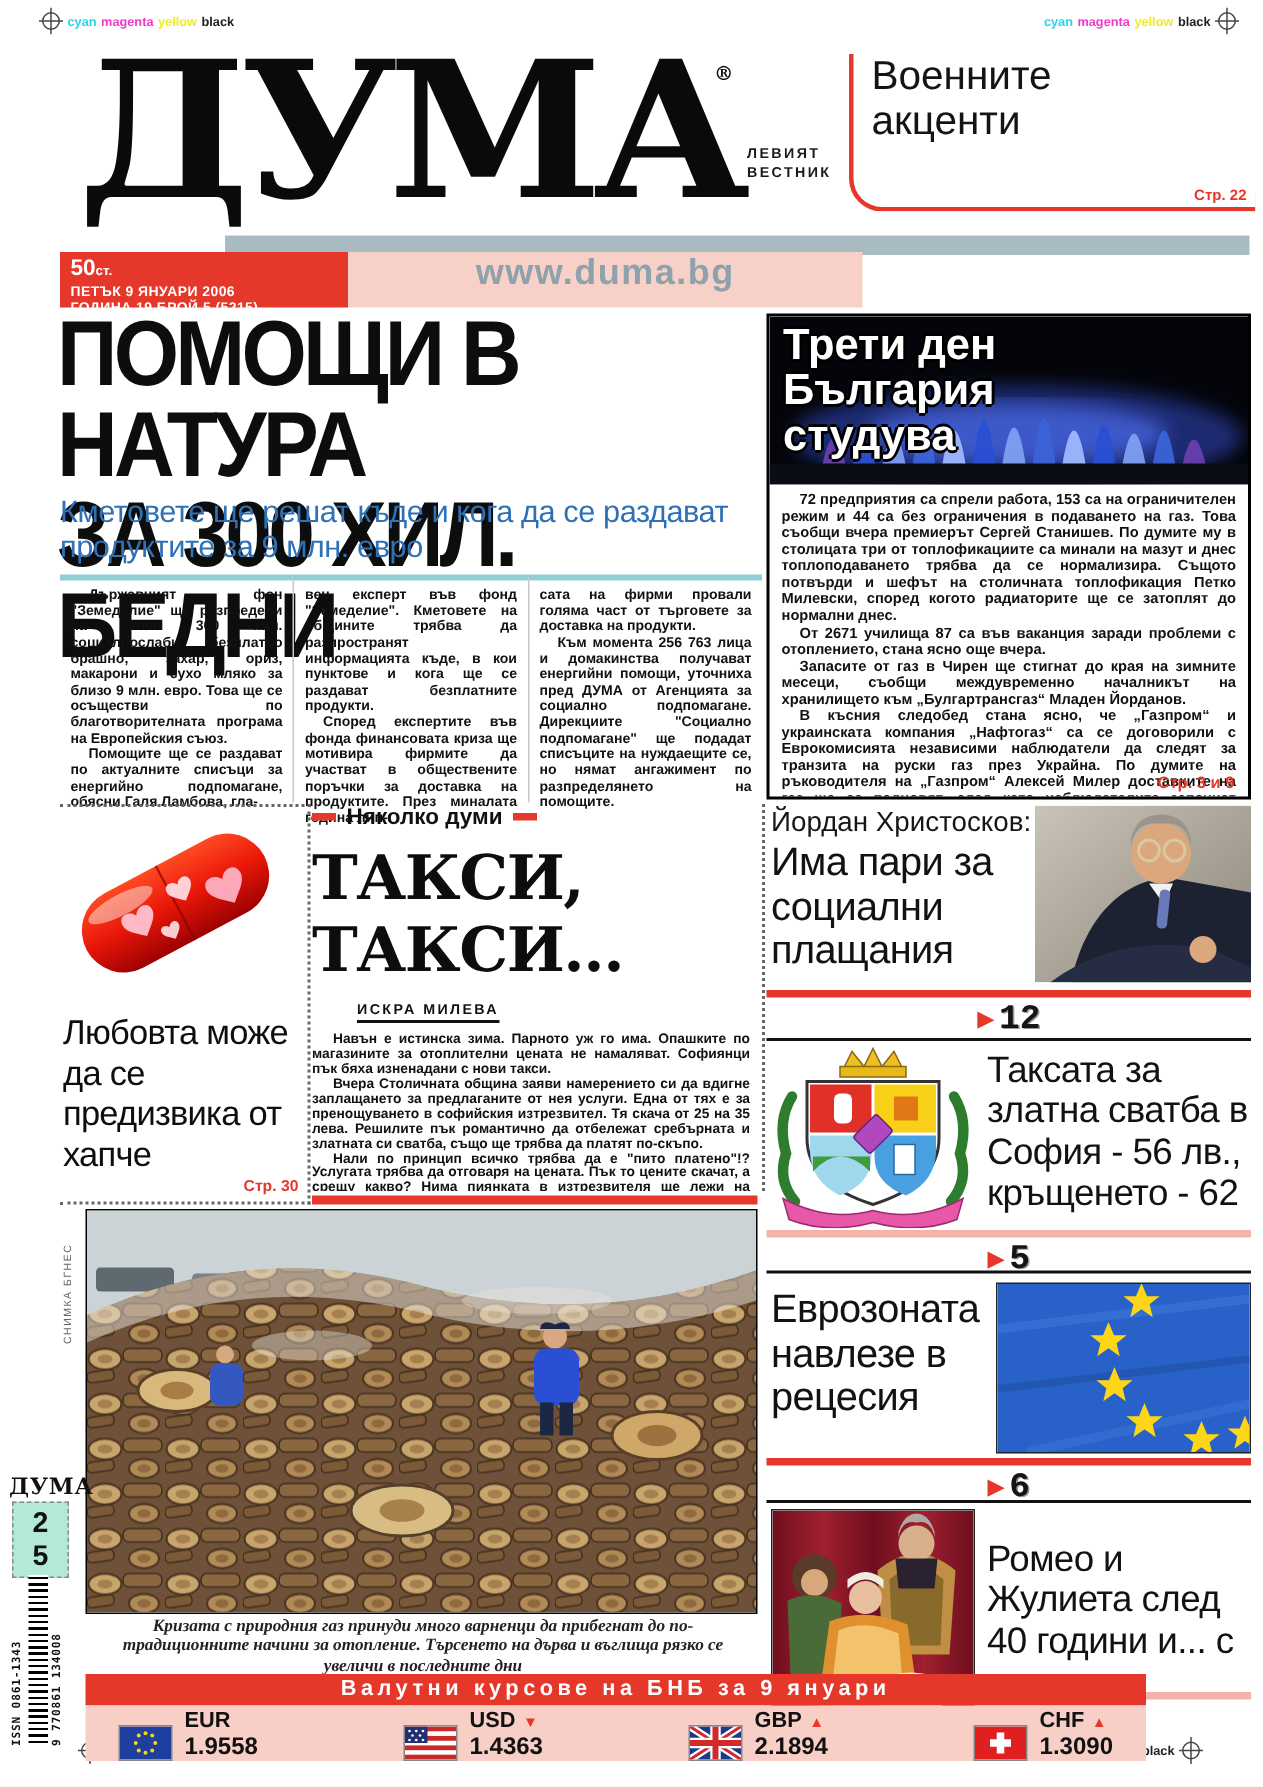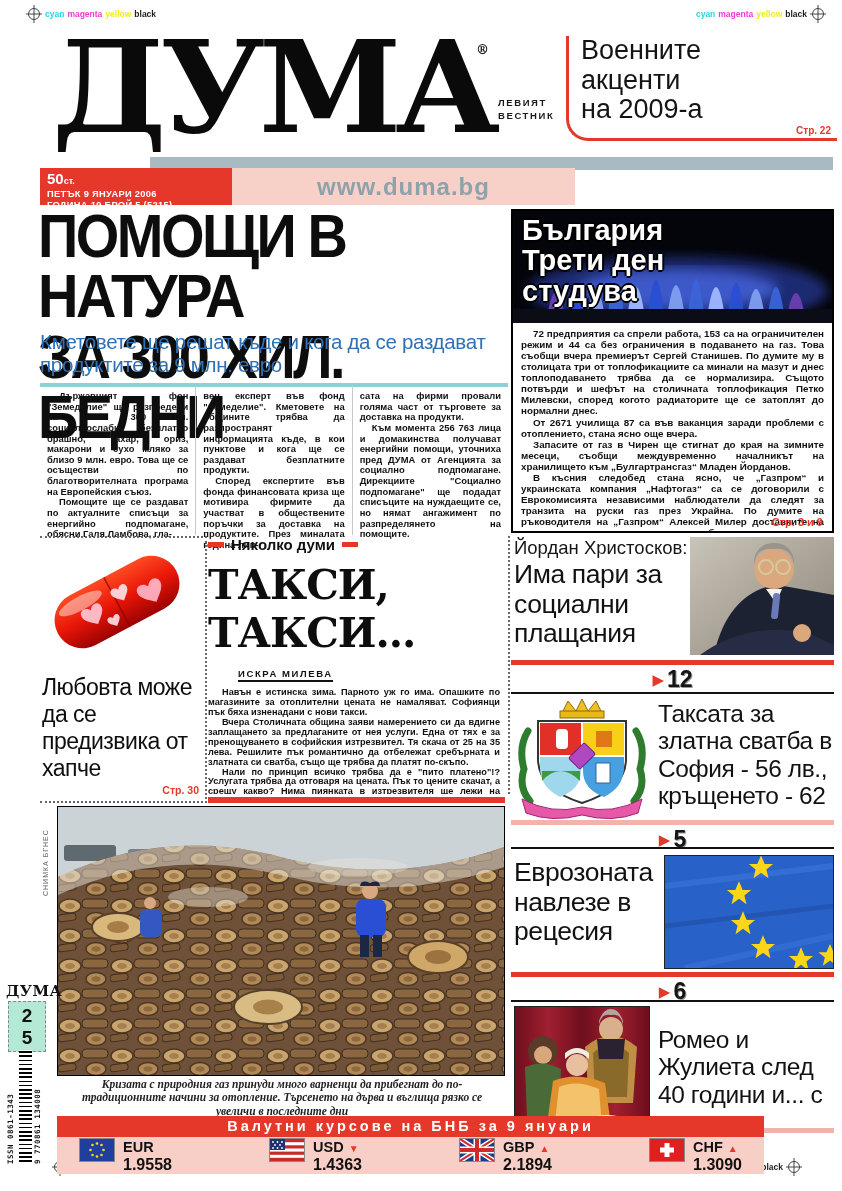--- a/index.html
+++ b/index.html
@@ -20,21 +20,21 @@
   .tagline{font-size:9.5px;font-weight:bold;letter-spacing:1.6px;line-height:1.35;color:#1a1a1a;}
   .teaser{border-left:3px solid #e6372b;border-bottom:3px solid #e6372b;border-bottom-left-radius:22px;
           padding:0 0 6px 12px;font-size:27px;line-height:1.1;color:#141414;}
   .teaser .pg{position:absolute;right:6px;bottom:2px;color:#e6372b;font-size:10px;font-weight:bold;}
   .graybar{background:#a9bbc2;}
 
   .pricebox{background:#e6372b;color:#fff;padding:2px 7px;line-height:1.18;}
   .pricebox .big{font-size:15px;font-weight:bold;}
   .pricebox .unit{font-size:9px;font-weight:bold;}
   .pricebox .ln{font-size:9.3px;font-weight:bold;letter-spacing:.3px;}
-  .wwwbox{background:#f7d0c8;display:flex;align-items:center;justify-content:center;}
+  .wwwbox{background:#f7d0c8;display:flex;justify-content:center;}
   .wwwbox span{color:#8ea2ab;font-size:24px;font-weight:bold;letter-spacing:1px;}
 
   
   .headline{font-size:56px;font-weight:bold;letter-spacing:-2.5px;line-height:.98;
             transform:scale(1,1.1);transform-origin:top left;color:#0d0d0d;}
   .subhead{font-size:20.5px;line-height:1.12;color:#2e71b6;letter-spacing:-.3px;}
   .cols{display:flex;}
   .col{flex:1;border-top:4px solid #8fd0d8;padding:4px 7px 0 7px;
        font-size:9.4px;font-weight:bold;line-height:1.13;text-align:justify;}
   .col + .col{border-left:1px solid #c9c9c9;}
@@ -74,32 +74,32 @@
            line-height:1.16;text-align:center;color:#222;}
 
   
   .kicker{font-size:18.5px;color:#161616;}
   .sbtitle{font-size:25px;line-height:1.12;letter-spacing:-.4px;color:#121212;}
   .sbtitle.sm{font-size:24.5px;}
   .sbbar-red{background:#e6372b;}
   .sbbar-pink{background:#f2b3aa;}
   .sbpage{display:flex;align-items:center;justify-content:center;gap:3px;}
   .sbpage .tri{color:#e6372b;font-size:15px;line-height:1;}
-  .sbpage .num{font-family:Liberation Sans, sans-serif;font-weight:bold;font-size:23px;color:#151515;
+  .sbpage .num{font-family:Liberation Mono, monospace;font-weight:bold;font-size:23px;color:#151515;
                text-shadow:1px 1px 0 #999;}
   .sbdiv{background:#111;}
   .sbimg{overflow:hidden;}
   .sbimg svg{display:block;}
 
   
   .fxhead{background:#e6372b;color:#fff;font-weight:bold;font-size:14.5px;letter-spacing:3px;
           text-align:center;line-height:21px;height:21px;}
   .fxrow{background:#f8cfc6;height:37px;display:flex;align-items:center;justify-content:space-between;
          padding:0 22px;}
-  .fxitem{display:flex;align-items:flex-start;gap:8px;}
+  .fxitem{display:flex;align-items:flex-end;gap:8px;}
   .fxflag{border:1px solid #888;line-height:0;}
   .fxcode{font-size:14.5px;font-weight:bold;line-height:1.1;}
   .fxval{font-size:16px;font-weight:bold;line-height:1.1;}
   .fxarrow{color:#e6372b;font-size:10px;margin-left:5px;}
 
   
   .spinebrand{font-family:"DejaVu Serif",serif;font-weight:bold;font-size:15px;letter-spacing:.5px;}
   .pgbox{background:#b4e9d6;border:1px dashed #888;text-align:center;font-size:19px;font-weight:bold;
          line-height:1.15;padding-top:3px;}
   .vtext{writing-mode:vertical-rl;transform:rotate(180deg);font-family:"DejaVu Sans Mono",monospace;
@@ -166,21 +166,20 @@
 
   <div class="abs brand" style="left:52px;top:28px;width:440px;height:126px;">ДУМА</div>
   <div class="abs regsym" style="left:476px;top:42px;">®</div>
   <div class="abs tagline" style="left:498px;top:97px;">
     <div>ЛЕВИЯТ</div>
     <div>ВЕСТНИК</div>
   </div>
   <div class="abs teaser" style="left:566px;top:36px;width:256px;height:96px;">
     <div>Военните</div>
     <div>акценти</div>
-    <div>на 2009-а</div>
     <span class="pg">Стр. 22</span>
   </div>
   <div class="abs graybar" style="left:150px;top:157px;width:683px;height:13px;"></div>
 
   <div class="abs pricebox" style="left:40px;top:168px;width:178px;height:33px;">
     <div><span class="big">50</span><span class="unit">ст.</span></div>
     <div class="ln">ПЕТЪК 9 ЯНУАРИ 2006</div>
     <div class="ln">ГОДИНА 19 БРОЙ 5 (5215)</div>
   </div>
   <div class="abs wwwbox" style="left:232px;top:168px;width:343px;height:37px;">
@@ -230,22 +229,22 @@
             <path d="M175,102 Q183,34 191,102Z" fill="#3b63d8"></path>
           <path d="M195,100 Q203,52 211,100Z" fill="#9fb8ff"></path>
             <path d="M215,102 Q223,42 231,102Z" fill="#2b4fd4"></path>
           <path d="M235,100 Q243,56 251,100Z" fill="#7f9ff2"></path>
             <path d="M255,102 Q263,50 271,102Z" fill="#3b63d8"></path>
           <path d="M275,100 Q283,64 291,100Z" fill="#6a3fae"></path>
         </g>
         <rect y="98" width="319" height="14" fill="#0a0c16"></rect>
       </svg>
       <div class="gashead">
+        <div>Трети ден</div>
         <div>България</div>
-        <div>Трети ден</div>
         <div>студува</div>
       </div>
     </div>
     <div class="gasbody">
       <p class="ind">72 предприятия са спрели работа, 153 са на ограничителен режим и 44 са без ограничения в подаването на газ. Това съобщи вчера премиерът Сергей Станишев. По думите му в столицата три от топлофикациите са минали на мазут и днес топлоподаването трябва да се нормализира. Същото потвърди и шефът на столичната топлофикация Петко Милевски, според когото радиаторите ще се затоплят до нормални днес.</p>
       <p class="ind">От 2671 училища 87 са във ваканция заради проблеми с отоплението, стана ясно още вчера.</p>
       <p class="ind">Запасите от газ в Чирен ще стигнат до края на зимните месеци, съобщи междувременно началникът на хранилището към „Булгартрансгаз“ Младен Йорданов.</p>
       <p class="ind">В късния следобед стана ясно, че „Газпром“ и украинската компания „Нафтогаз“ са се договорили с Еврокомисията независими наблюдатели да следят за транзита на руски газ през Украйна. По думите на ръководителя на „Газпром“ Алексей Милер доставките на газ ще се подновят, след като наблюдателите започнат работа.</p>
     </div>
     <div class="gaspage">Стр. 3 и 9</div>

